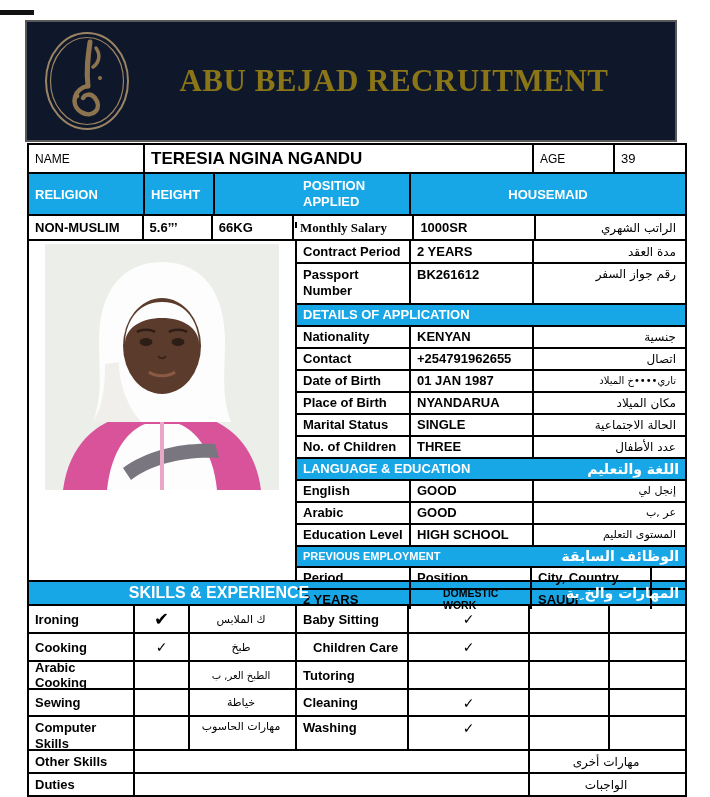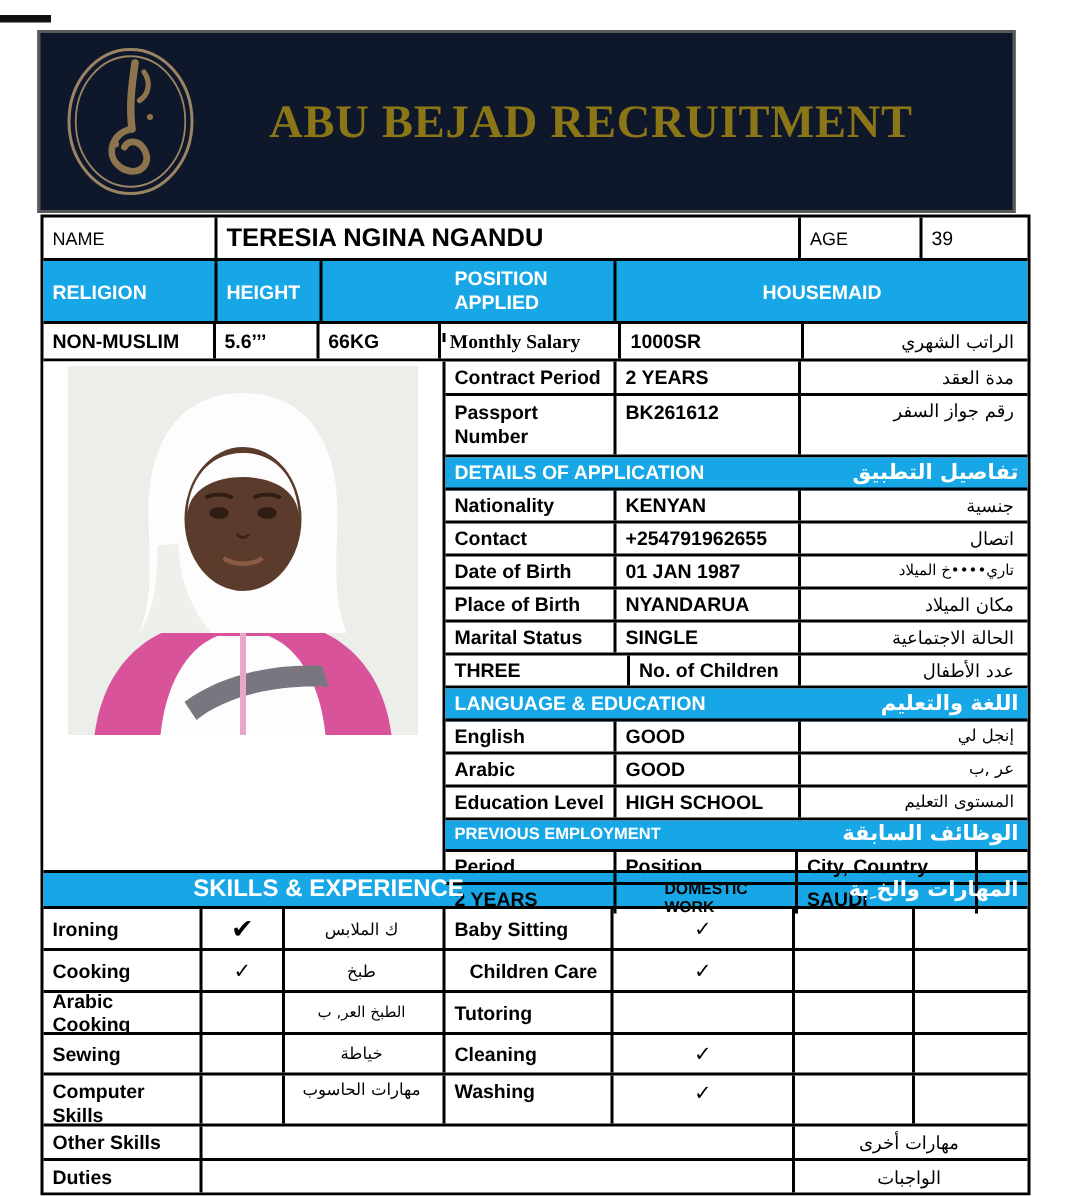--- a/index.html
+++ b/index.html
@@ -125,21 +125,20 @@
       </div>
 
       <div class="row" style="height:40px;">
         <div class="c b two-line" style="width:114px;white-space:normal;align-items:flex-start;">Passport Number</div>
         <div class="c b" style="width:123px;align-items:flex-start;">BK261612</div>
         <div class="c last ar" style="width:151px;align-items:flex-start;">رقم جواز السفر</div>
       </div>
 
       <div class="row band" style="height:20px;">
         <div class="c" style="width:237px;border-right:none;">DETAILS OF APPLICATION</div>
-        <div class="c last ar-band" style="width:151px;">تفاصيل التطبيق</div>
       </div>
 
       <div class="row" style="height:20px;">
         <div class="c b" style="width:114px;">Nationality</div>
         <div class="c b" style="width:123px;">KENYAN</div>
         <div class="c last ar" style="width:151px;">جنسية</div>
       </div>
       <div class="row" style="height:20px;">
         <div class="c b" style="width:114px;">Contact</div>
         <div class="c b" style="width:123px;">+254791962655</div>
@@ -154,22 +153,22 @@
         <div class="c b" style="width:114px;">Place of Birth</div>
         <div class="c b" style="width:123px;">NYANDARUA</div>
         <div class="c last ar" style="width:151px;">مكان الميلاد</div>
       </div>
       <div class="row" style="height:20px;">
         <div class="c b" style="width:114px;">Marital Status</div>
         <div class="c b" style="width:123px;">SINGLE</div>
         <div class="c last ar" style="width:151px;">الحالة الاجتماعية</div>
       </div>
       <div class="row" style="height:20px;">
+        <div class="c b" style="width:114px;">No. of Children</div>
         <div class="c b" style="width:123px;">THREE</div>
-        <div class="c b" style="width:114px;">No. of Children</div>
         <div class="c last ar" style="width:151px;">عدد الأطفال</div>
       </div>
 
       <div class="row band" style="height:20px;">
         <div class="c" style="width:237px;border-right:none;">LANGUAGE &amp; EDUCATION</div>
         <div class="c last ar-band" style="width:151px;">اللغة والتعليم</div>
       </div>
       <div class="row" style="height:20px;">
         <div class="c b" style="width:114px;">English</div>
         <div class="c b" style="width:123px;">GOOD</div>

